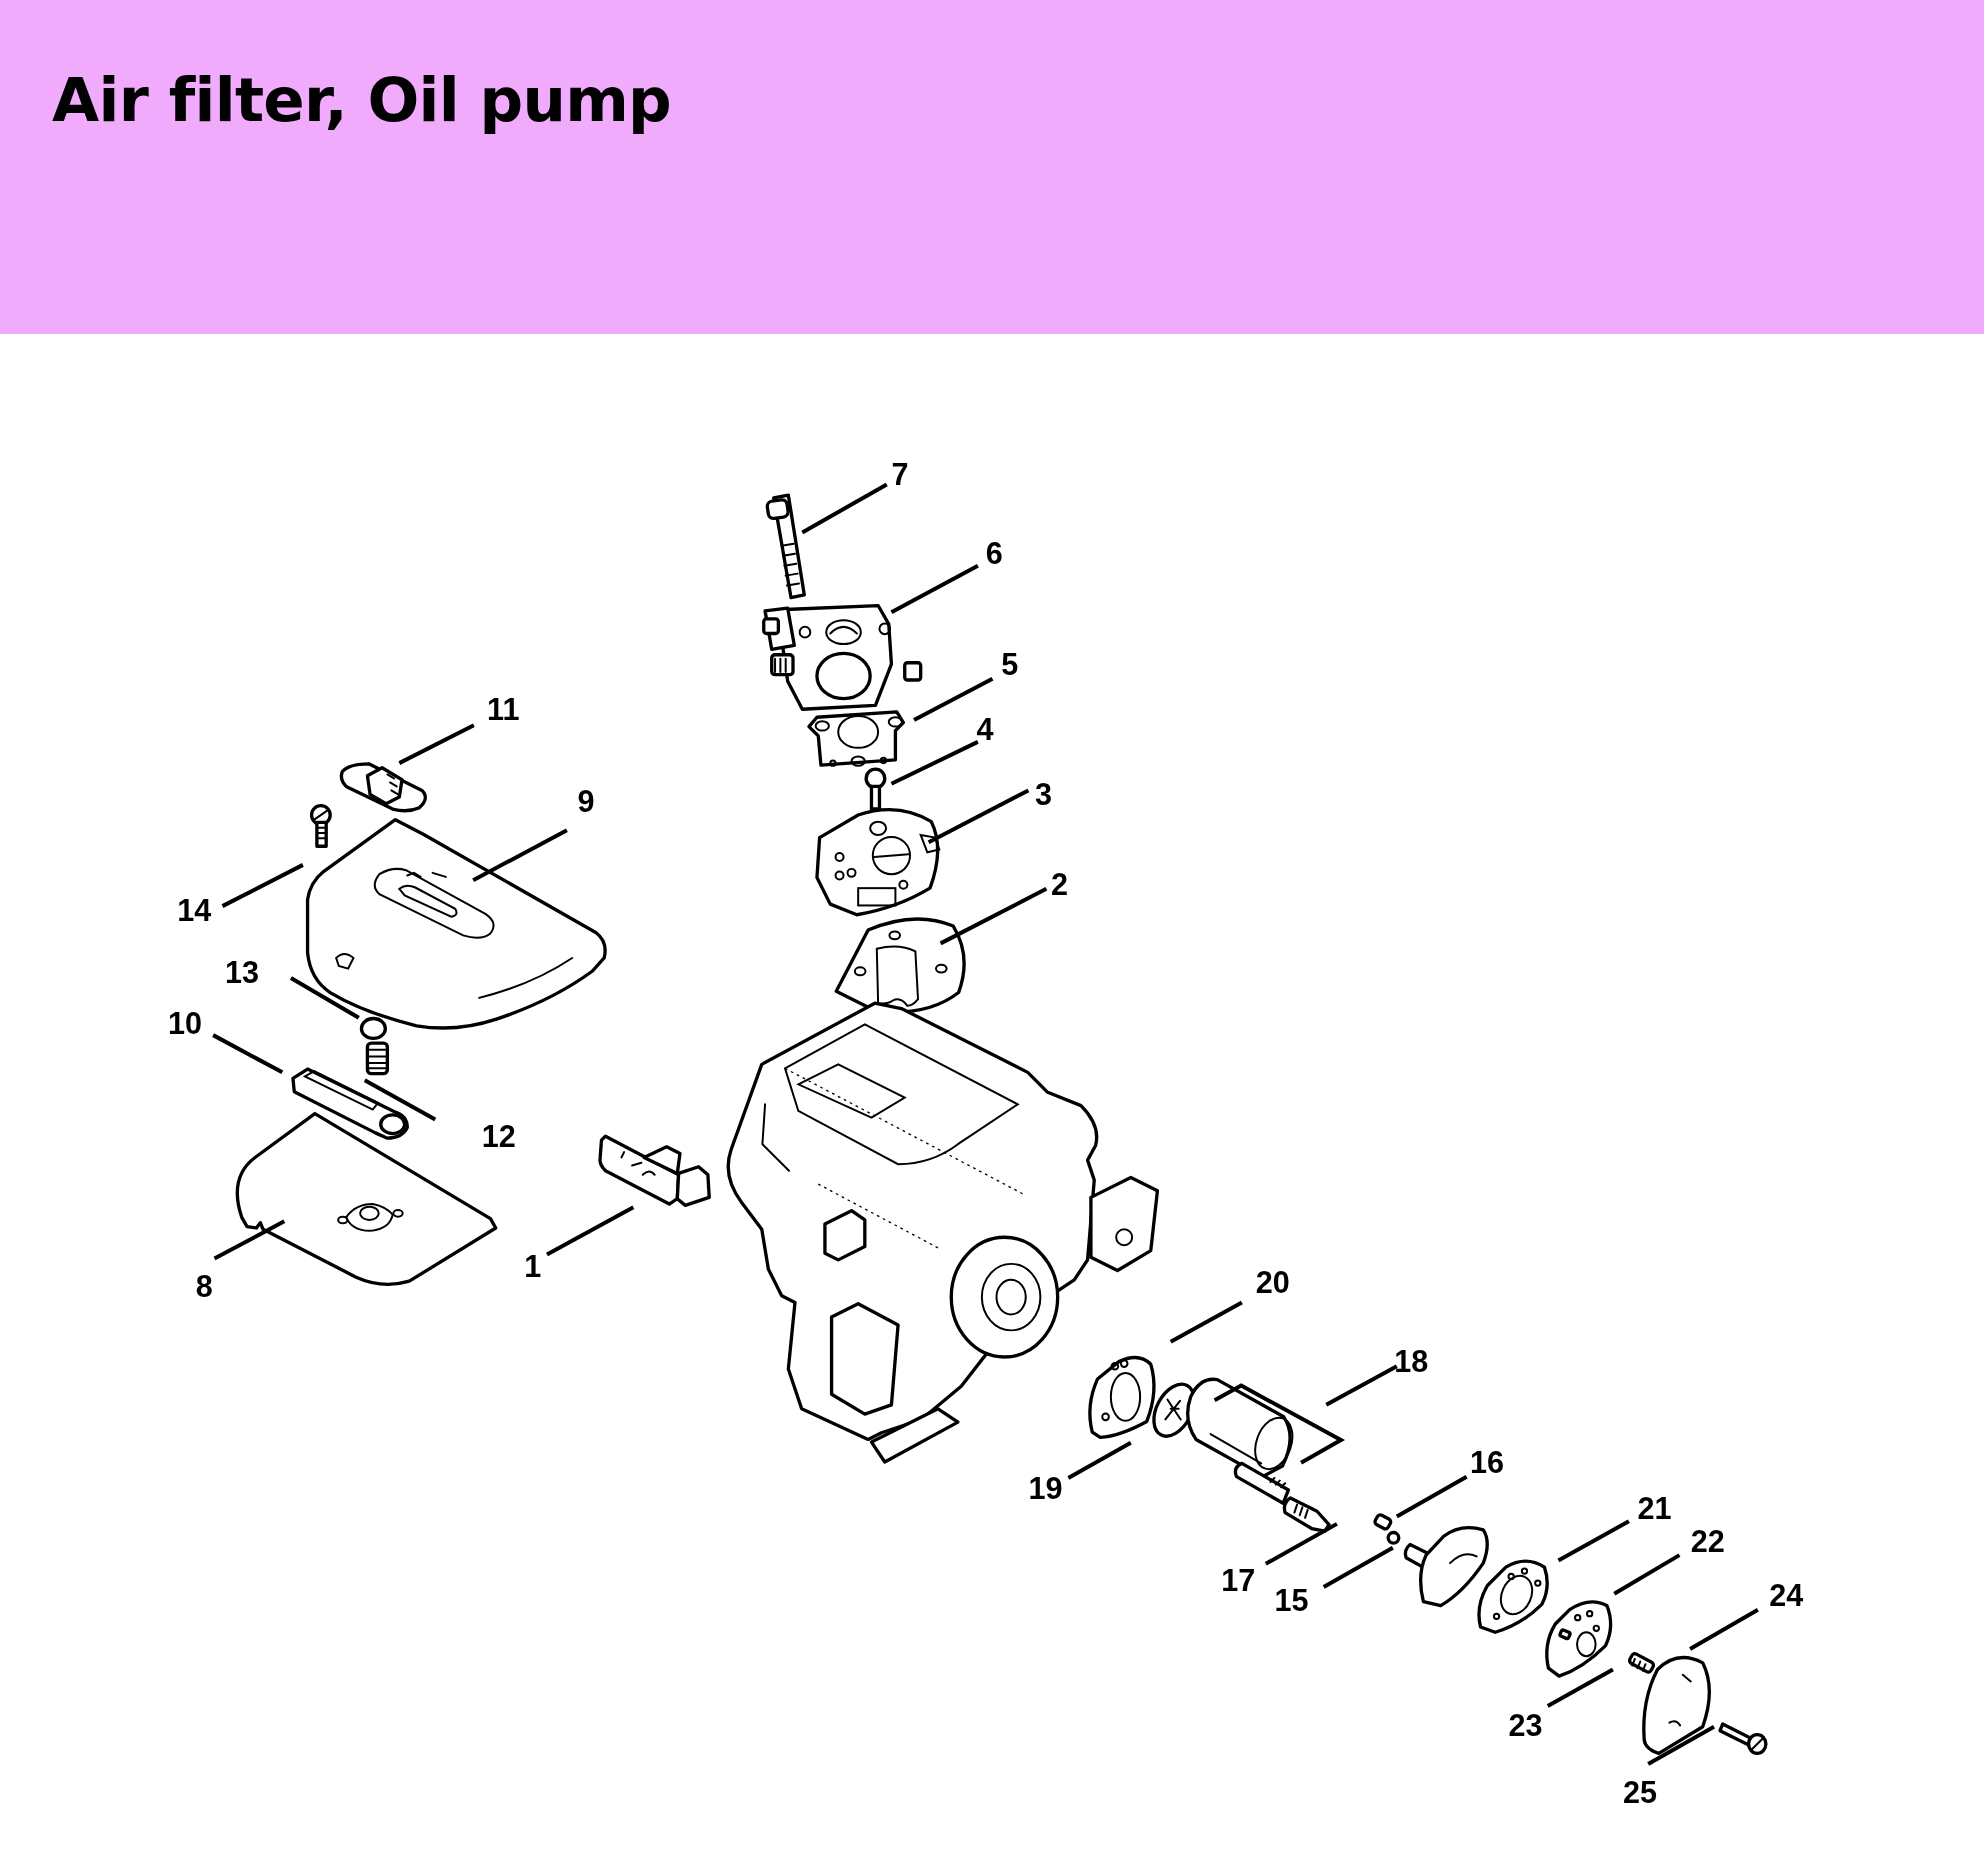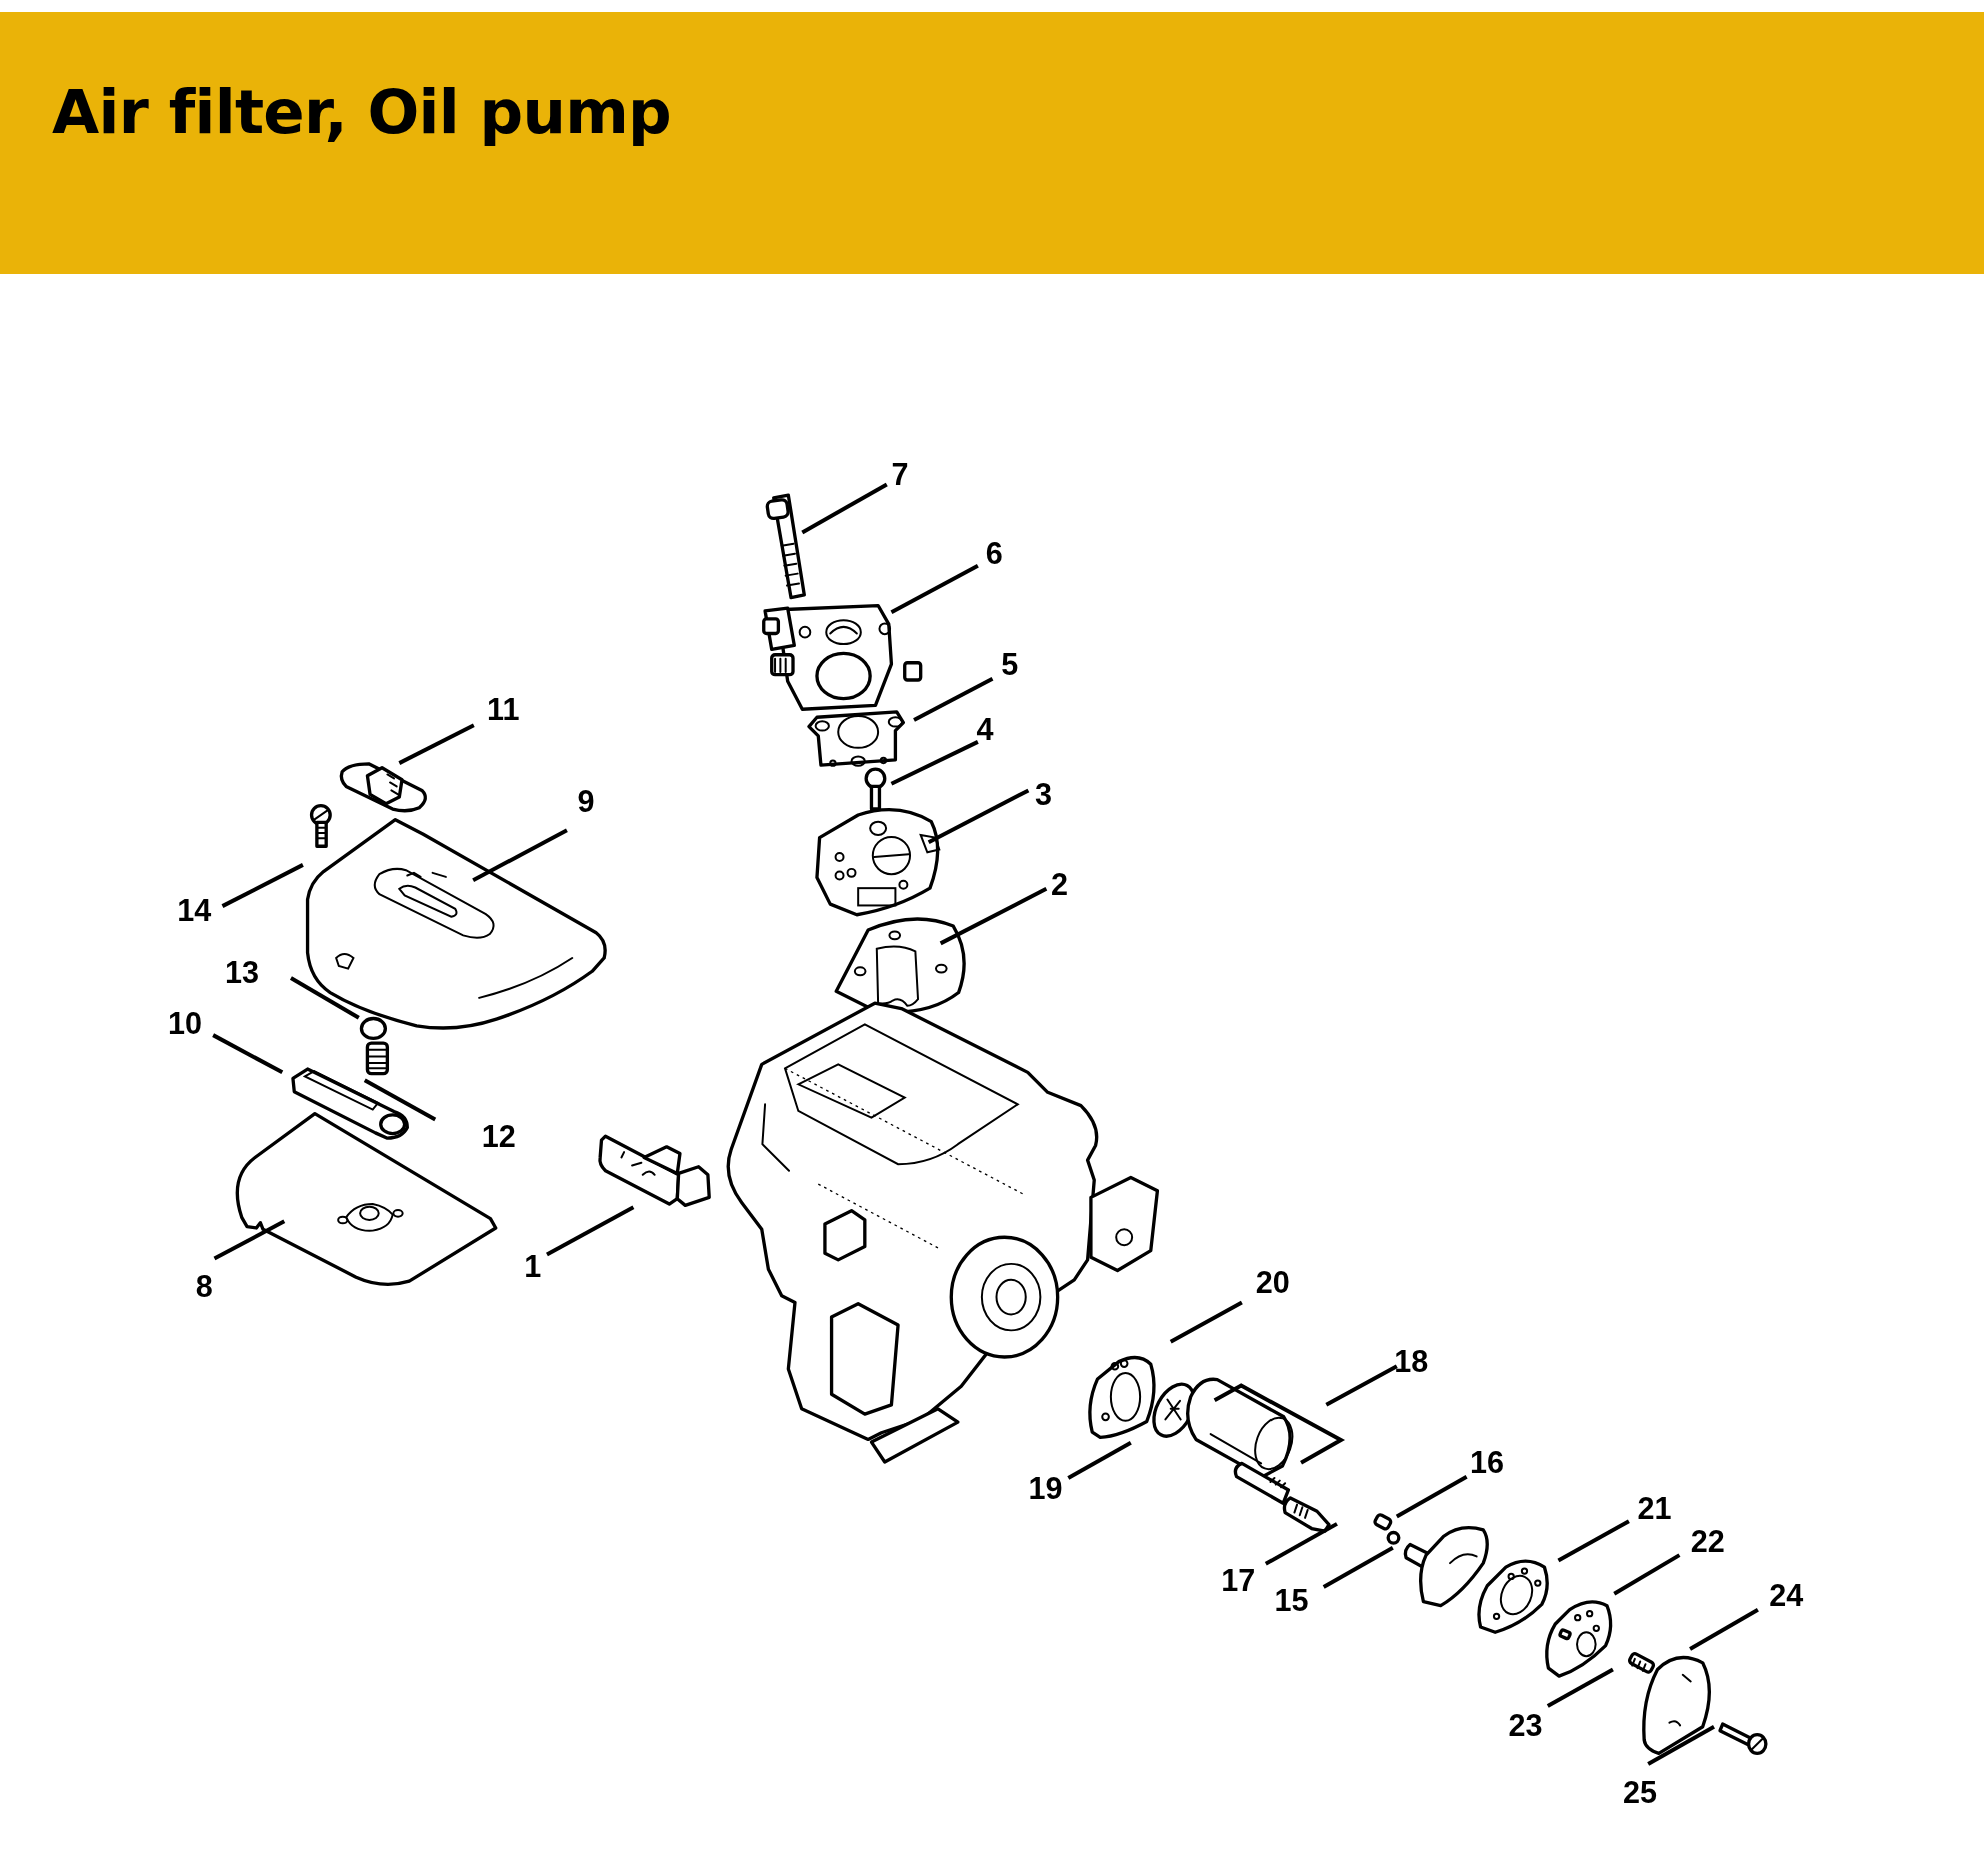--- a/index.html
+++ b/index.html
@@ -1,17 +1,17 @@
 <!DOCTYPE html>
 <html style="font-size:10.6px"><head>
 <meta charset="utf-8">
 <style>
   html, body { margin: 0; padding: 0; background: #ffffff; }
   body { width: 1985px; height: 1873px; position: relative; overflow: hidden; font-family: "Liberation Sans", sans-serif; }
-  .header { position: absolute; left: 0; top: 12px; width: 1985px; height: 262px; background: #eab308; }
+  .header { position: absolute; left: 0; top: 0; width: 1985px; height: 334px; background: #f0abfc; }
   .title { position: absolute; left: 52px; top: 64px; font-family: "DejaVu Sans", sans-serif; font-weight: bold; font-size: 61px; color: #000; letter-spacing: -0.7px; white-space: nowrap; }
   .diagram { position: absolute; left: 0; top: 293px; width: 1985px; height: 1580px; }
   svg text.callout { font-family: "Liberation Sans", sans-serif; font-weight: bold; font-size: 46px; fill: #000; }
   .part { fill: #fff; stroke: #000; stroke-width: 5; stroke-linejoin: round; stroke-linecap: round; }
   .thin { fill: none; stroke: #000; stroke-width: 3; stroke-linecap: round; }
   .hair { fill: none; stroke: #000; stroke-width: 2; stroke-dasharray: 4 6; }
   .leader { stroke: #000; stroke-width: 6; stroke-linecap: butt; fill: none; }
 </style>
 </head>
 <body>

